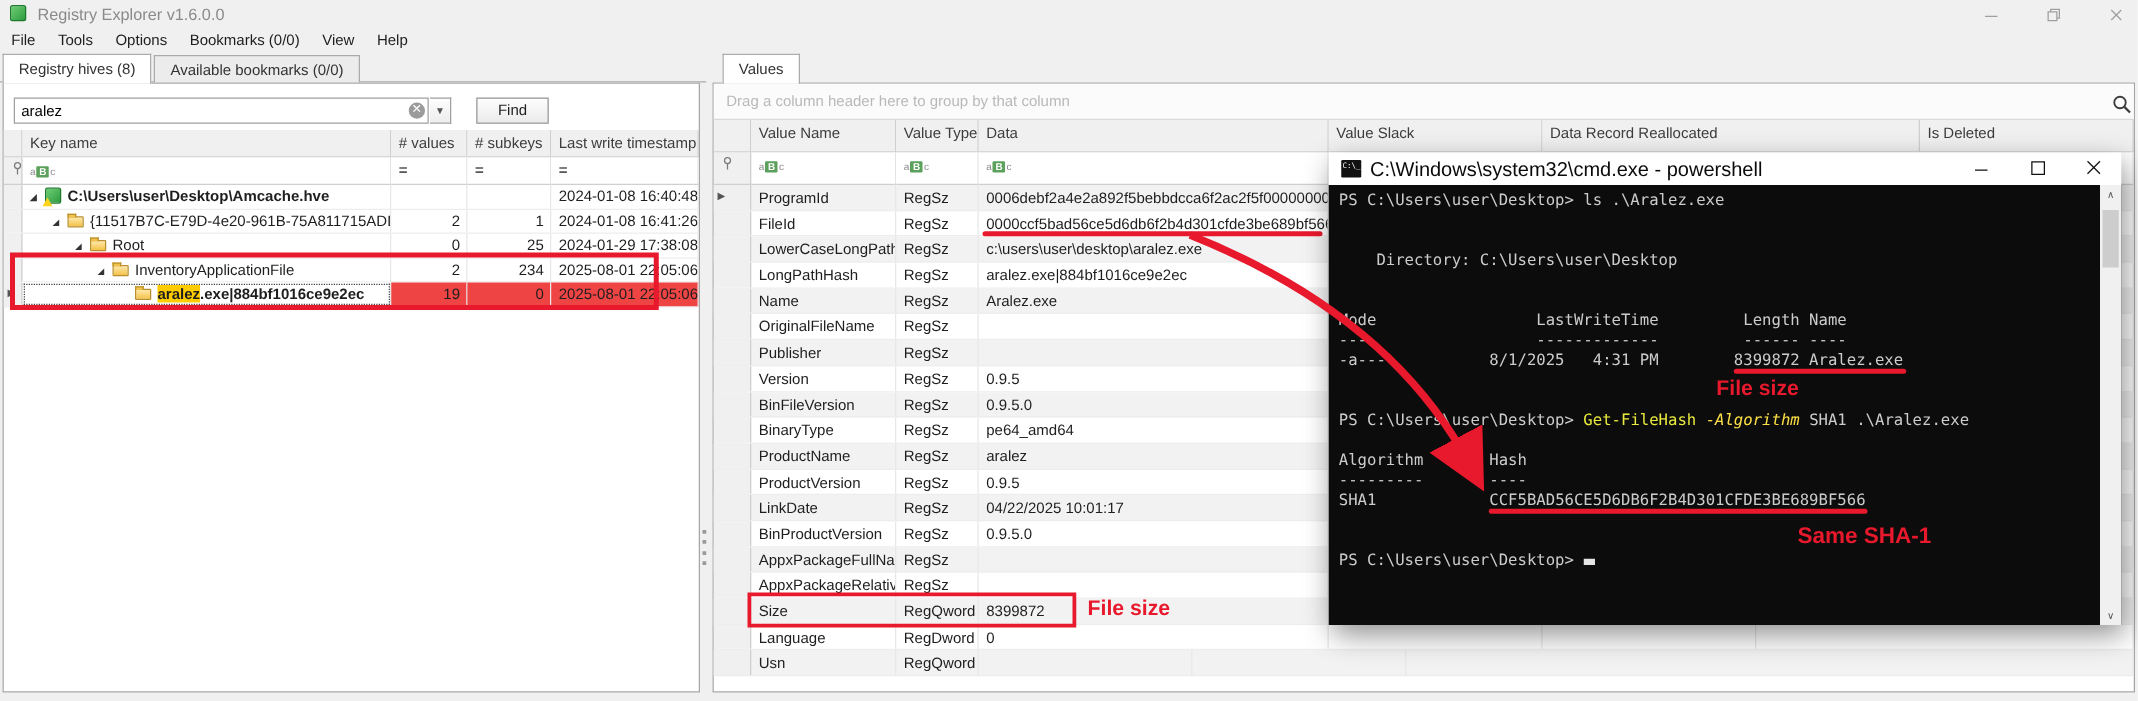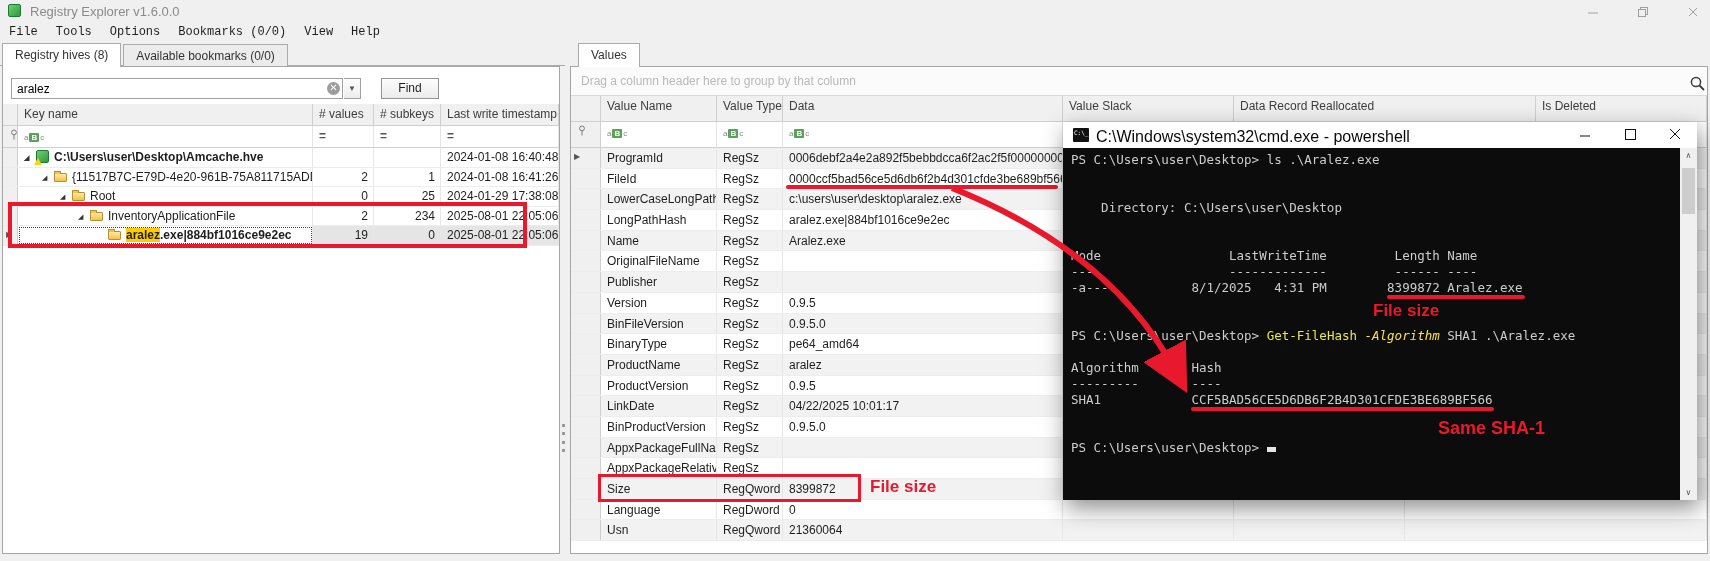--- a/index.html
+++ b/index.html
@@ -11,21 +11,21 @@
   
   #titlebar { left:0; top:0; width:1710px; height:22px; }
   #app-icon { left:8px; top:4px; }
   .hive-ico { display:inline-block; width:13px; height:13px; background:linear-gradient(135deg,#6fcf74,#2e9a3f); border:1px solid #1c7a2e; border-radius:2px; position:relative; }
   .hive-ico.warn::after { content:''; position:absolute; left:-3px; bottom:-3px; border-left:4px solid transparent; border-right:4px solid transparent; border-bottom:7px solid #ffd21e; }
   #app-title { left:30px; top:4px; color:#8a8a8a; font-size:13px; }
   .winbtn { width:14px; height:14px; top:5px; }
   .winbtn svg { display:block; }
 
   
-  #menubar { left:0; top:22px; width:1710px; height:20px;font-family:Liberation Mono, monospace; }
+  #menubar { left:0; top:22px; width:1710px; height:20px; }
   .menu-item { display:inline-block; padding:3px 9px 0 9px; height:20px; color:#1e1e1e; }
   #tabstrip { left:0; top:43px; width:565px; height:23px; border-bottom:1px solid #ababab; }
   .tab { display:inline-block; height:23px; padding:4px 12px 0 12px; border:1px solid #ababab; border-bottom:none; background:#ececec; color:#333; margin-left:2px; vertical-align:bottom; }
   .tab.sel { background:#fff; height:24px; position:relative; z-index:2; }
   #values-tab { left:576px; top:43px; height:24px; padding:4px 12px 0 12px; border:1px solid #ababab; border-bottom:none; background:#fff; z-index:2; }
 
   
   #left-panel { left:2px; top:66px; width:558px; height:488px; background:#fff; border:1px solid #a6a6a6; }
   #search-input { position:absolute; left:8px; top:11px; width:332px; height:21px; border:1px solid #a0a0a0; padding:2px 34px 2px 5px; font:12px "Liberation Sans",sans-serif; background:#fff; }
   #search-clear { left:324px; top:15px; width:13px; height:13px; background:#9b9b9b; border-radius:50%; color:#fff; font-size:10px; line-height:12px; text-align:center; cursor:pointer; }
@@ -46,21 +46,21 @@
 
   #tree-grid { position:absolute; left:0; top:37px; width:556px; }
   #tree-head,#tree-filter { display:flex; height:22px; }
   .tcol-g { width:15px; flex:none; }
   .tcol-n { width:295px; flex:none; }
   .tcol-v { width:61px; flex:none; }
   .tcol-s { width:67px; flex:none; }
   .tcol-t { flex:1; }
   .tree-row { height:19.5px; }
   .tree-row .gcell { font-size:12px; }
-  .tree-row.sel .tc-bg { background:#e5e5e5; }
+  .tree-row.sel .tc-bg { background:#ef4444; }
   .tree-row.sel .name-cell { background:#fff; outline:1px dotted #444; outline-offset:-2px; }
   .exp { display:inline-block; width:12px; font-size:7px; color:#333; vertical-align:1px; }
   .folder { display:inline-block; width:13px; height:9px; background:linear-gradient(#ffe9a8,#f3c24a); border:1px solid #b98f2f; border-radius:1px; position:relative; vertical-align:-1px; margin-right:5px; }
   .folder::before { content:''; position:absolute; top:-3px; left:-1px; width:5px; height:2px; background:#f3c24a; border:1px solid #b98f2f; border-bottom:none; }
   .hl { background:#ffcc00; font-weight:bold; }
   .bold { font-weight:bold; }
 
   
   #values-panel { left:570px; top:66px; width:1138px; height:488px; background:#fff; border:1px solid #a6a6a6; }
   #group-band { position:absolute; left:0; top:0; width:1136px; height:29px; background:#fbfbfb; border-bottom:1px solid #d9d9d9; color:#b9b9b9; padding:7px 0 0 10px; }
@@ -410,21 +410,20 @@
           <div class="gcell vcol-t">RegDword</div>
           <div class="gcell vcol-d">0</div>
           <div class="gcell vcol-sl"></div>
           <div class="gcell vcol-de"></div>
           <div class="gcell vcol-rr"></div>
         </div>
         <div class="grow vrow">
           <div class="gutter vcol-g"></div>
           <div class="gcell vcol-n">Usn</div>
           <div class="gcell vcol-t">RegQword</div>
-          <div class="gcell vcol-d">21360064</div>
           <div class="gcell vcol-sl"></div>
           <div class="gcell vcol-de"></div>
           <div class="gcell vcol-rr"></div>
         </div>
       </div>
   </div>
 
   
   <div class="abs" id="cmdwin">
     <div id="cmd-titlebar">

